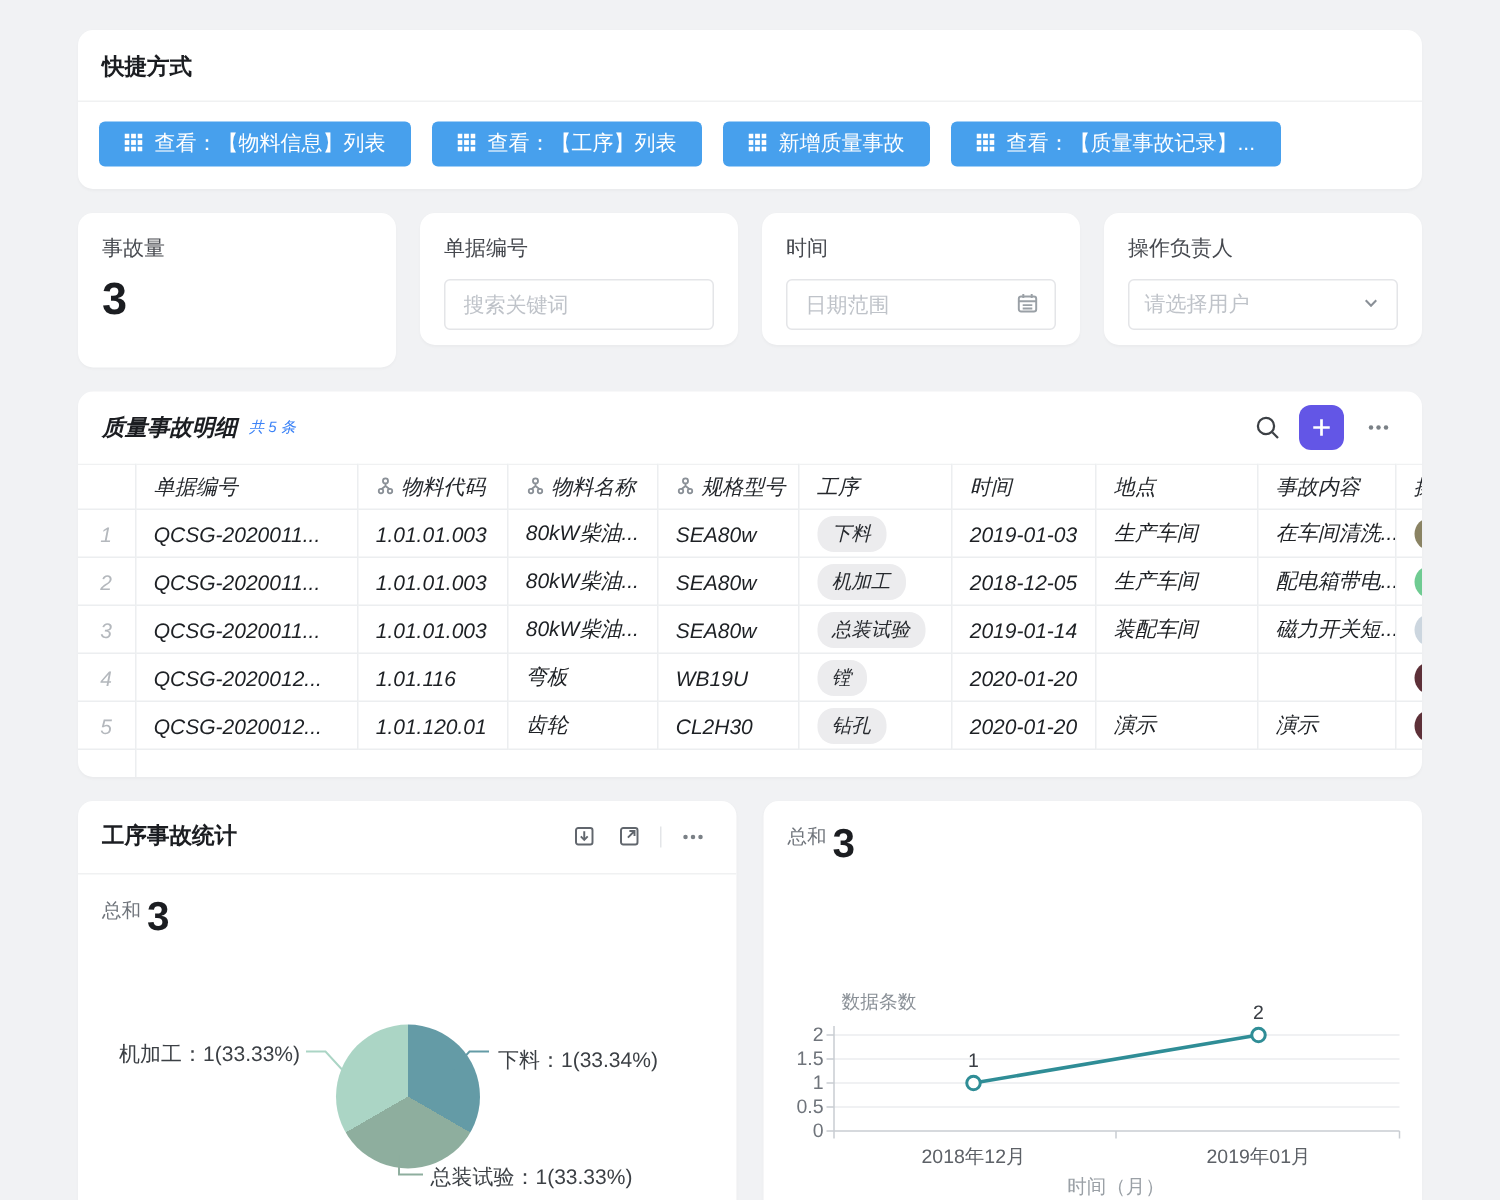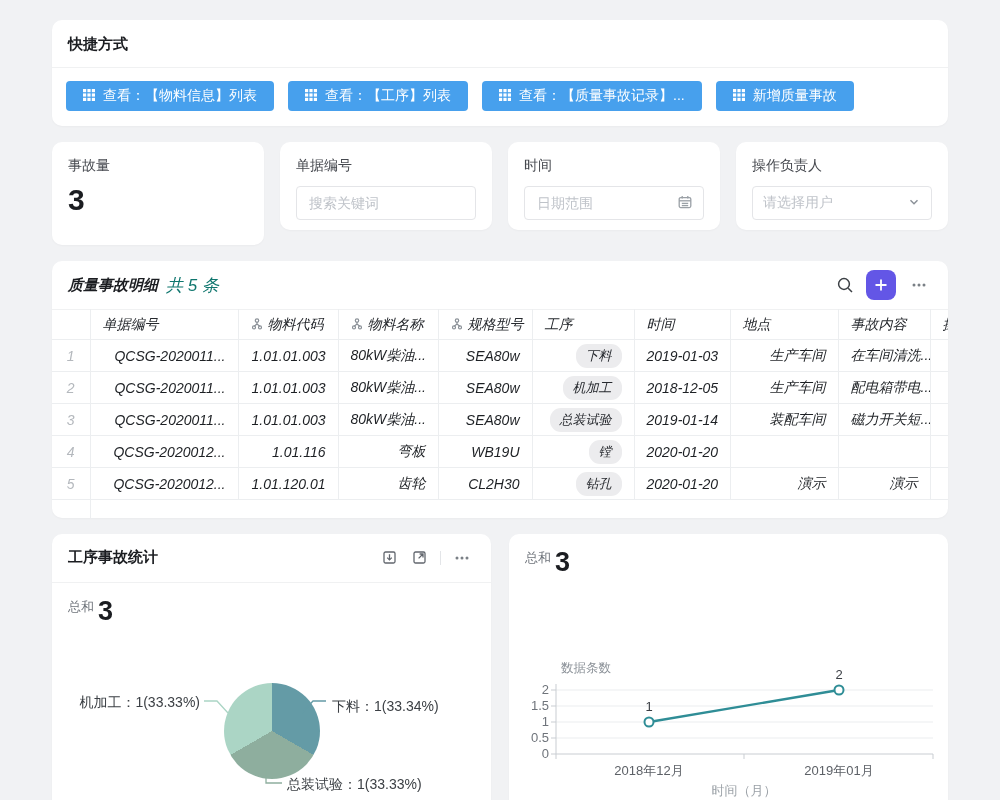--- a/index.html
+++ b/index.html
@@ -25,31 +25,31 @@
   .f-input{margin-top:11px;height:34px;box-sizing:border-box;border:1px solid #e4e5e8;border-radius:4px;
            display:flex;align-items:center;padding:0 10px;font-size:14px;color:#bfc3c9;background:#fff;}
   .f-input input{border:none;outline:none;width:100%;font-size:14px;font-family:inherit;color:#333;background:transparent;}
   .f-input input::placeholder{color:#bfc3c9;}
   .f-input .spacer{flex:1;}
 
   
   .tbl-card{margin-top:16px;overflow:hidden;font-style:italic;}
   .tbl-head{display:flex;align-items:center;height:48px;padding:0 14px 0 16px;}
   .tbl-title{font-size:15px;font-weight:bold;}
-  .tbl-count{font-size:17px;color:#0f766e;margin-left:8px;}
+  .tbl-count{font-size:10px;color:#3b82f6;margin-left:8px;}
   .tbl-head .spacer{flex:1;}
   .icon-btn{width:30px;height:30px;display:flex;align-items:center;justify-content:center;cursor:pointer;border-radius:6px;}
   .add-btn{background:#6356e6;margin:0 8px 0 6px;border-radius:8px;}
   .tbl-wrap{overflow:hidden;width:896px;}
   table{border-collapse:collapse;table-layout:fixed;width:938px;font-size:14px;}
   th,td{border-bottom:1px solid #eceef0;border-right:1px solid #eceef0;padding:0 12px;height:32px;
         text-align:left;font-weight:normal;white-space:nowrap;overflow:hidden;box-sizing:border-box;}
   thead th{border-top:1px solid #f0f1f2;color:#25282d;height:30px;}
   th:last-child,td:last-child{border-right:none;}
-  td{color:#1d2024;text-align:right;}
+  td{color:#1d2024;}
   .td-num{color:#b4b8bd;text-align:center;padding:0 4px;}
   th.th-num{border-right:1px solid #eceef0;}
   .th-inner{display:flex;align-items:center;gap:5px;}
   .tag{display:inline-block;background:#ececee;border-radius:11px;padding:3px 10px;font-size:13px;color:#26292e;}
   .avatar{display:inline-block;width:22px;height:22px;border-radius:50%;vertical-align:middle;}
   tr.empty-row td{height:18px;border-bottom:none;border-right:none;}
   tr.empty-row td:first-child{border-right:1px solid #eceef0;}
 
   
   .charts{display:flex;gap:18px;margin-top:16px;}
@@ -122,37 +122,37 @@
                   <rect x="4.4" y="0" width="3.2" height="3.2"></rect>
                   <rect x="8.8" y="0" width="3.2" height="3.2"></rect>
                   <rect x="0" y="4.4" width="3.2" height="3.2"></rect>
                   <rect x="4.4" y="4.4" width="3.2" height="3.2"></rect>
                   <rect x="8.8" y="4.4" width="3.2" height="3.2"></rect>
                   <rect x="0" y="8.8" width="3.2" height="3.2"></rect>
                   <rect x="4.4" y="8.8" width="3.2" height="3.2"></rect>
                   <rect x="8.8" y="8.8" width="3.2" height="3.2"></rect>
                 </g>
               </svg></span>
-        <span>查看：【质量事故记录】...</span>
+        <span>新增质量事故</span>
       </div>
       <div class="sc-btn">
         <span><svg width="12" height="12" viewBox="0 0 12 12">
                 <g fill="#fff">
                   <rect x="0" y="0" width="3.2" height="3.2"></rect>
                   <rect x="4.4" y="0" width="3.2" height="3.2"></rect>
                   <rect x="8.8" y="0" width="3.2" height="3.2"></rect>
                   <rect x="0" y="4.4" width="3.2" height="3.2"></rect>
                   <rect x="4.4" y="4.4" width="3.2" height="3.2"></rect>
                   <rect x="8.8" y="4.4" width="3.2" height="3.2"></rect>
                   <rect x="0" y="8.8" width="3.2" height="3.2"></rect>
                   <rect x="4.4" y="8.8" width="3.2" height="3.2"></rect>
                   <rect x="8.8" y="8.8" width="3.2" height="3.2"></rect>
                 </g>
               </svg></span>
-        <span>新增质量事故</span>
+        <span>查看：【质量事故记录】...</span>
       </div>
     </div>
   </div>
 
   <div class="stats">
     <div class="card stat-card tall">
       <div class="stat-label">事故量</div>
       <div class="stat-value">3</div>
     </div>
     <div class="card stat-card short">

